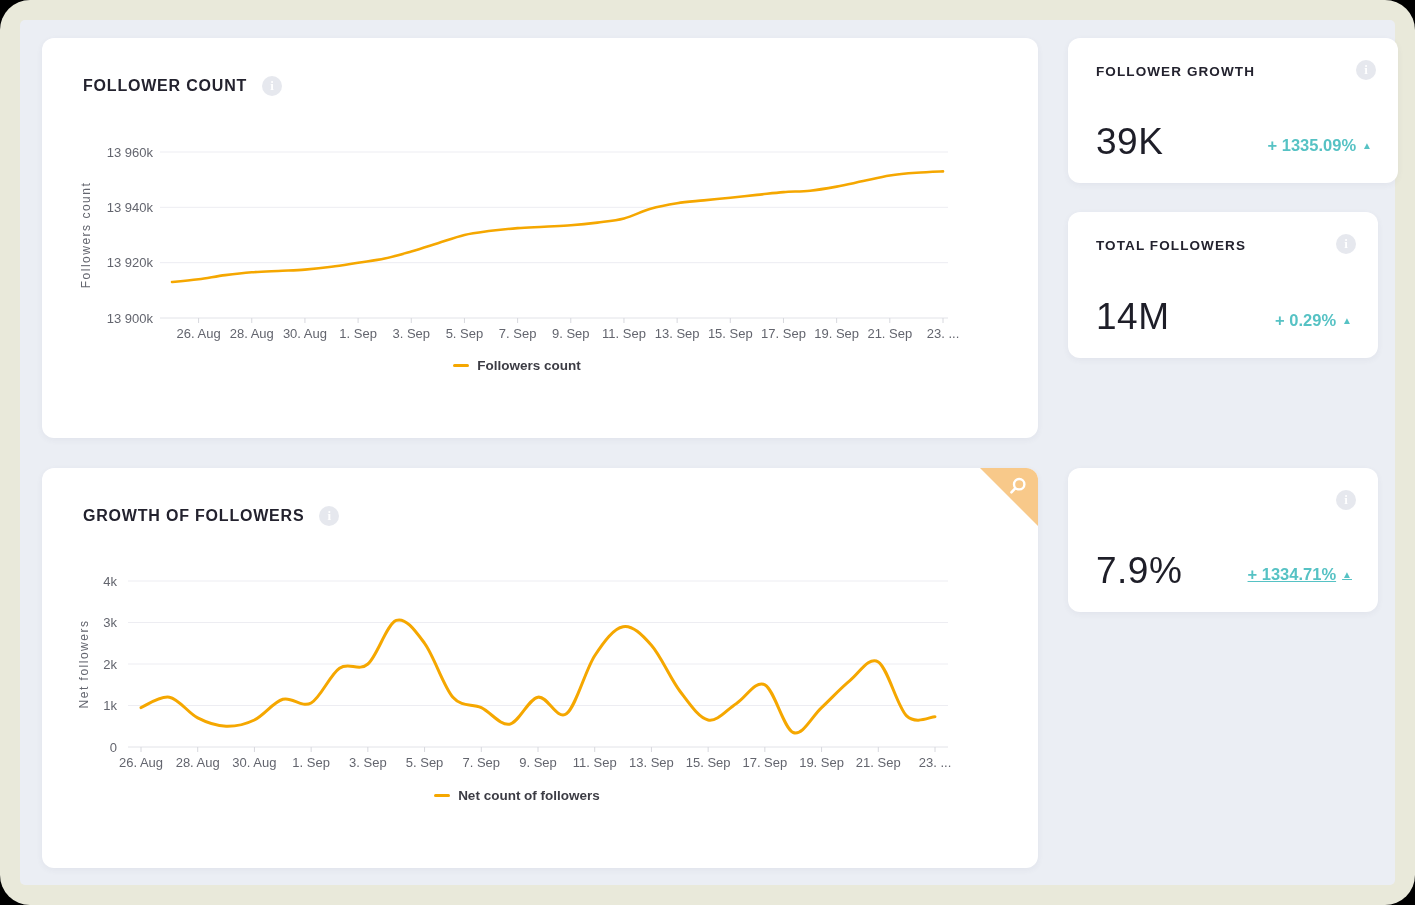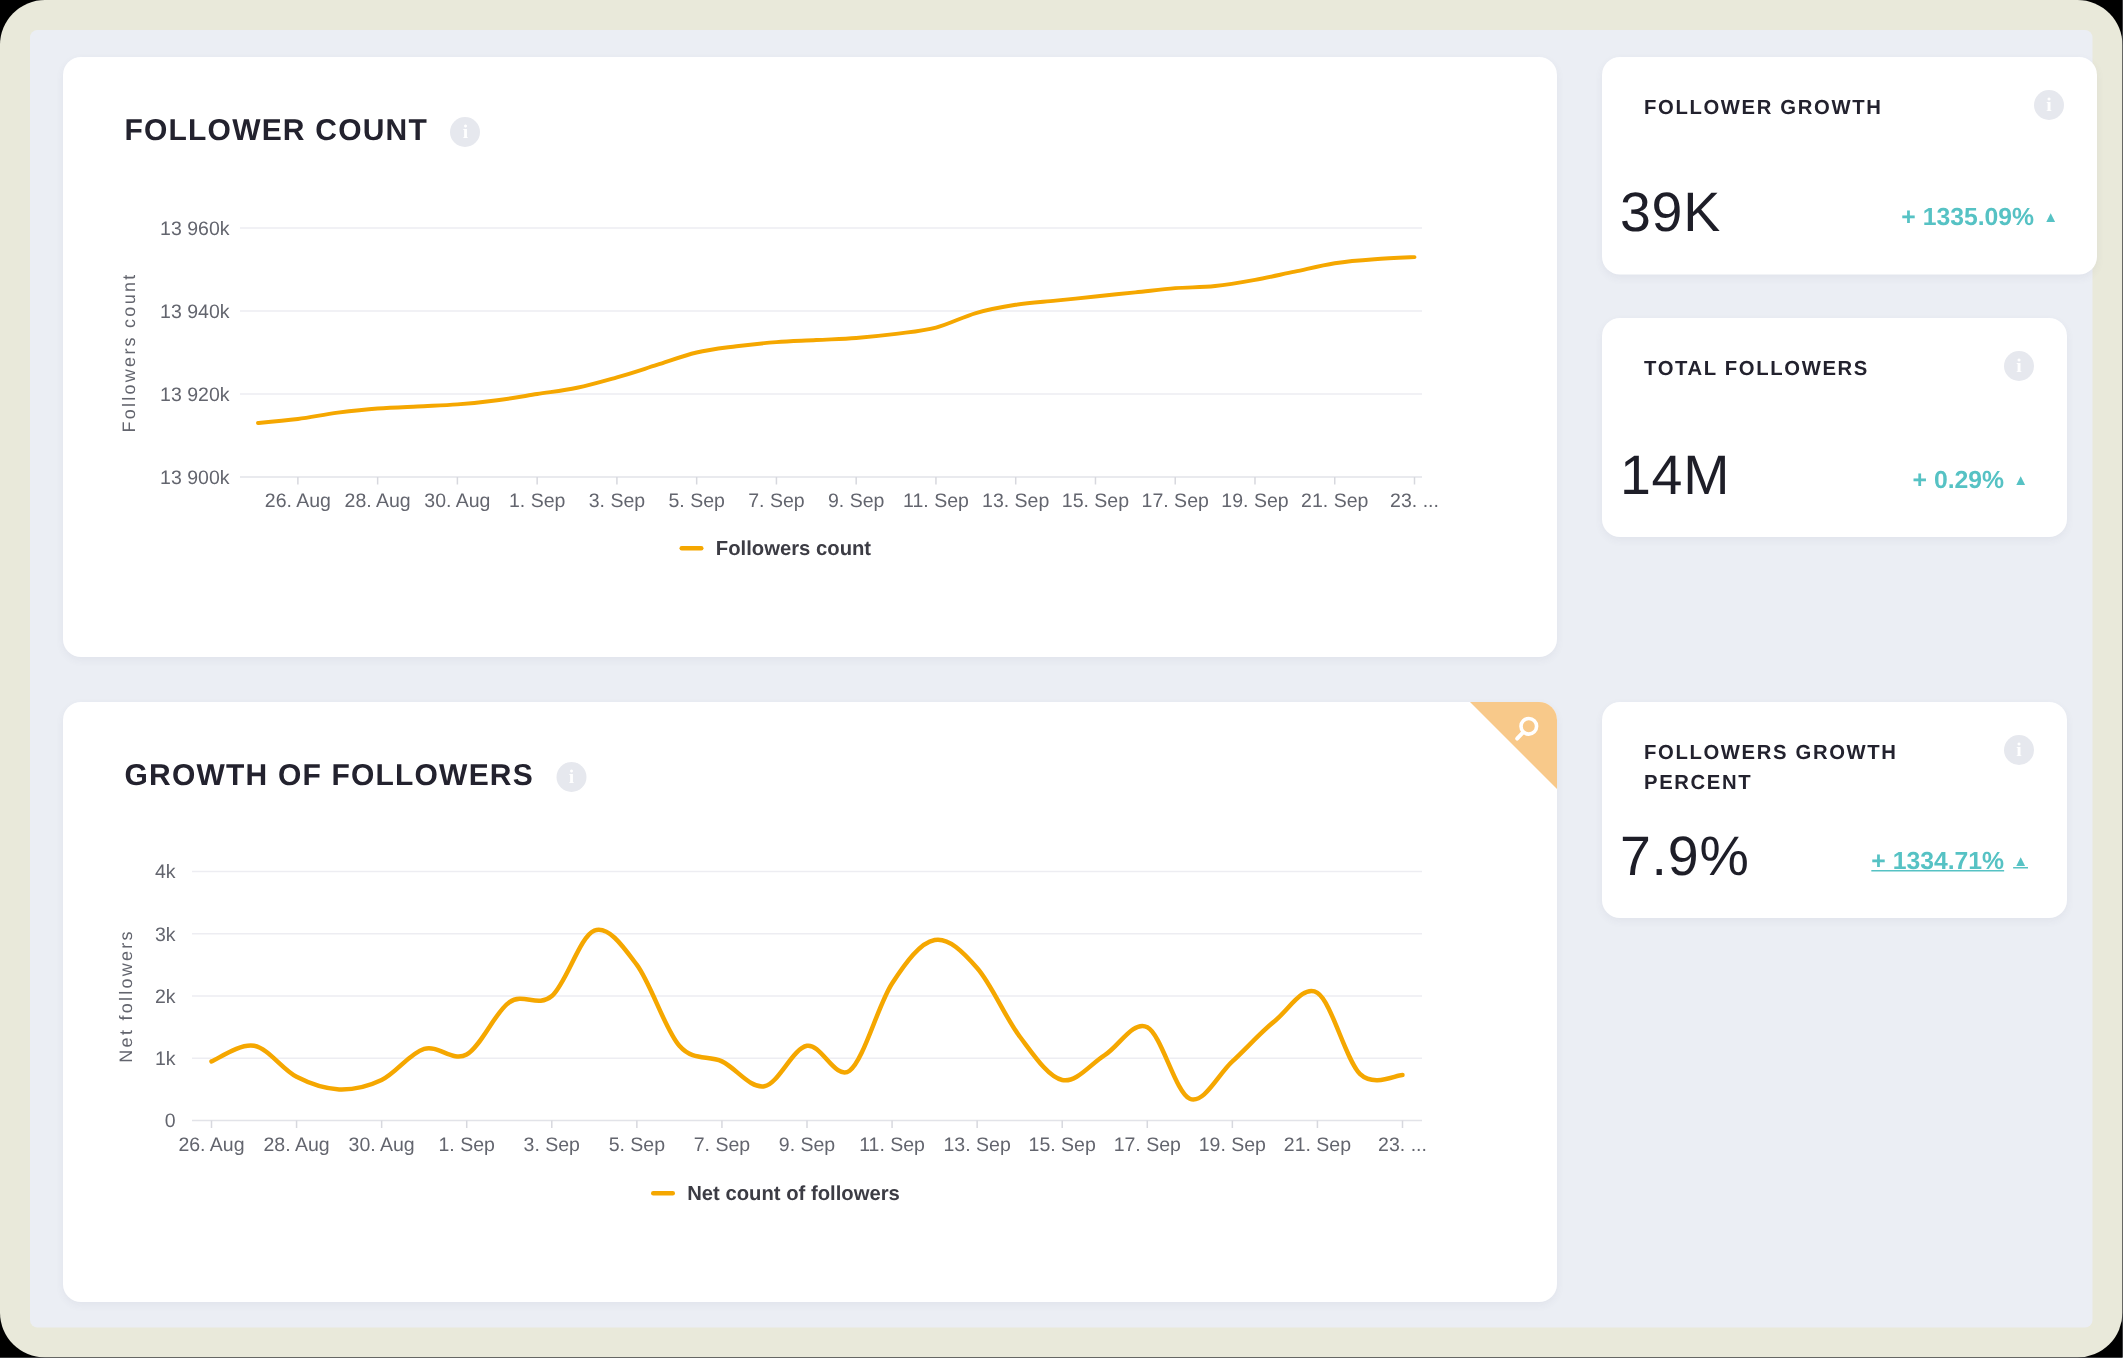--- a/index.html
+++ b/index.html
@@ -8,40 +8,40 @@
   .panel{position:absolute;left:20px;top:20px;width:1375px;height:865px;background:#ebeef4;border-radius:5px;}
   .card{position:absolute;background:#fff;border-radius:12px;box-shadow:0 2px 6px rgba(60,70,100,.06);}
   #card1{left:22px;top:18px;width:996px;height:400px;}
   #card2{left:22px;top:448px;width:996px;height:400px;overflow:hidden;}
   .stat-card{left:1048px;width:310px;height:145px;}
   #statA{top:18px;padding-left:20px;}
   #statB{top:192px;height:146px;}
   #statC{top:448px;height:144px;}
 
   .card-title{position:absolute;left:41px;top:38px;display:flex;align-items:center;gap:15px;}
-  .card-title h2{margin:0;font-size:20px;font-weight:600;letter-spacing:.8px;color:#23222e;}
+  .card-title h2{margin:0;font-size:16px;font-weight:600;letter-spacing:.8px;color:#23222e;}
   .info-badge{width:20px;height:20px;border-radius:50%;background:#e6e8ee;color:#fff;
               display:flex;align-items:center;justify-content:center;
               font:700 13px "Liberation Serif",serif;cursor:pointer;flex:0 0 auto;}
   .chart-wrap{position:absolute;left:18px;}
   #chart1{top:102px;width:920px;height:212px;}
   #chart2{top:97px;width:920px;height:218px;}
   .legend{position:absolute;left:0;top:320px;width:950px;display:flex;justify-content:center;align-items:center;gap:8px;}
   .legend-dash{width:16px;height:3px;border-radius:2px;background:#f5a700;}
   .legend-label{font-size:13.5px;font-weight:700;color:#3c3c44;}
 
   .fold{position:absolute;top:0;right:0;width:58px;height:58px;background:#f8c98a;
         -webkit-clip-path:polygon(0 0,100% 0,100% 100%);clip-path:polygon(0 0,100% 0,100% 100%);
         cursor:pointer;z-index:5;}
   .fold svg{position:absolute;top:7px;right:8px;}
 
   .stat-title{position:absolute;left:28px;top:24px;right:58px;font-size:13.5px;font-weight:600;
               letter-spacing:1.1px;line-height:20px;color:#23222e;}
   .stat-info{position:absolute;right:22px;top:22px;}
-  .stat-value{position:absolute;left:12px;bottom:20px;font-size:37px;font-weight:500;
+  .stat-value{position:absolute;left:28px;bottom:20px;font-size:37px;font-weight:500;
               letter-spacing:.5px;color:#1e1e28;}
   .stat-change{position:absolute;right:26px;bottom:28px;display:flex;align-items:center;gap:6px;
                font-size:16.5px;font-weight:700;color:#56c2c4;}
   .stat-change .tri{font-size:10px;line-height:10px;}
 
   svg text{font-family:"Liberation Sans",sans-serif;}
 </style>
 </head>
 <body>
 
@@ -176,21 +176,20 @@
       <div class="stat-title">TOTAL FOLLOWERS</div>
       <span class="info-badge stat-info">i</span>
       <div class="stat-value">14M</div>
       <div class="stat-change" style="color: rgb(86, 194, 196);">
         <span>+ 0.29%</span>
         <span class="tri">▲</span>
       </div>
     </section>
 
     <section class="card stat-card" id="statC">
-      <div class="stat-title">FOLLOWERS GROWTH PERCENT</div>
       <span class="info-badge stat-info">i</span>
       <div class="stat-value">7.9%</div>
       <div class="stat-change" style="color: rgb(86, 194, 196); text-decoration: underline;">
         <span>+ 1334.71%</span>
         <span class="tri">▲</span>
       </div>
     </section>
 
   </div>
 </div>

